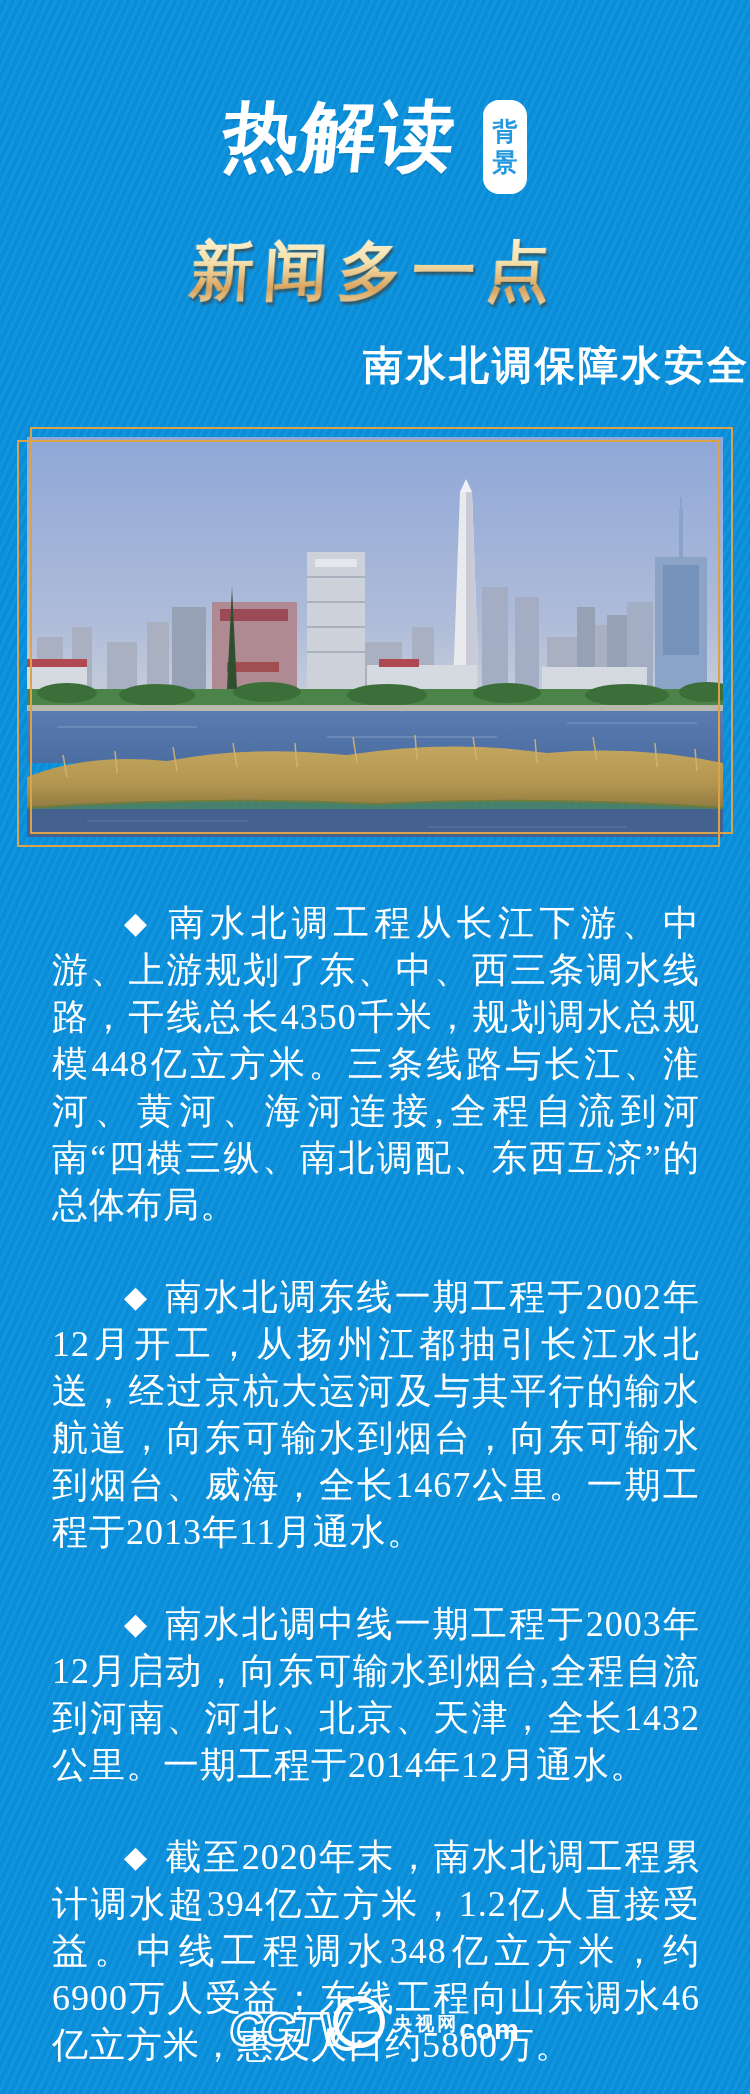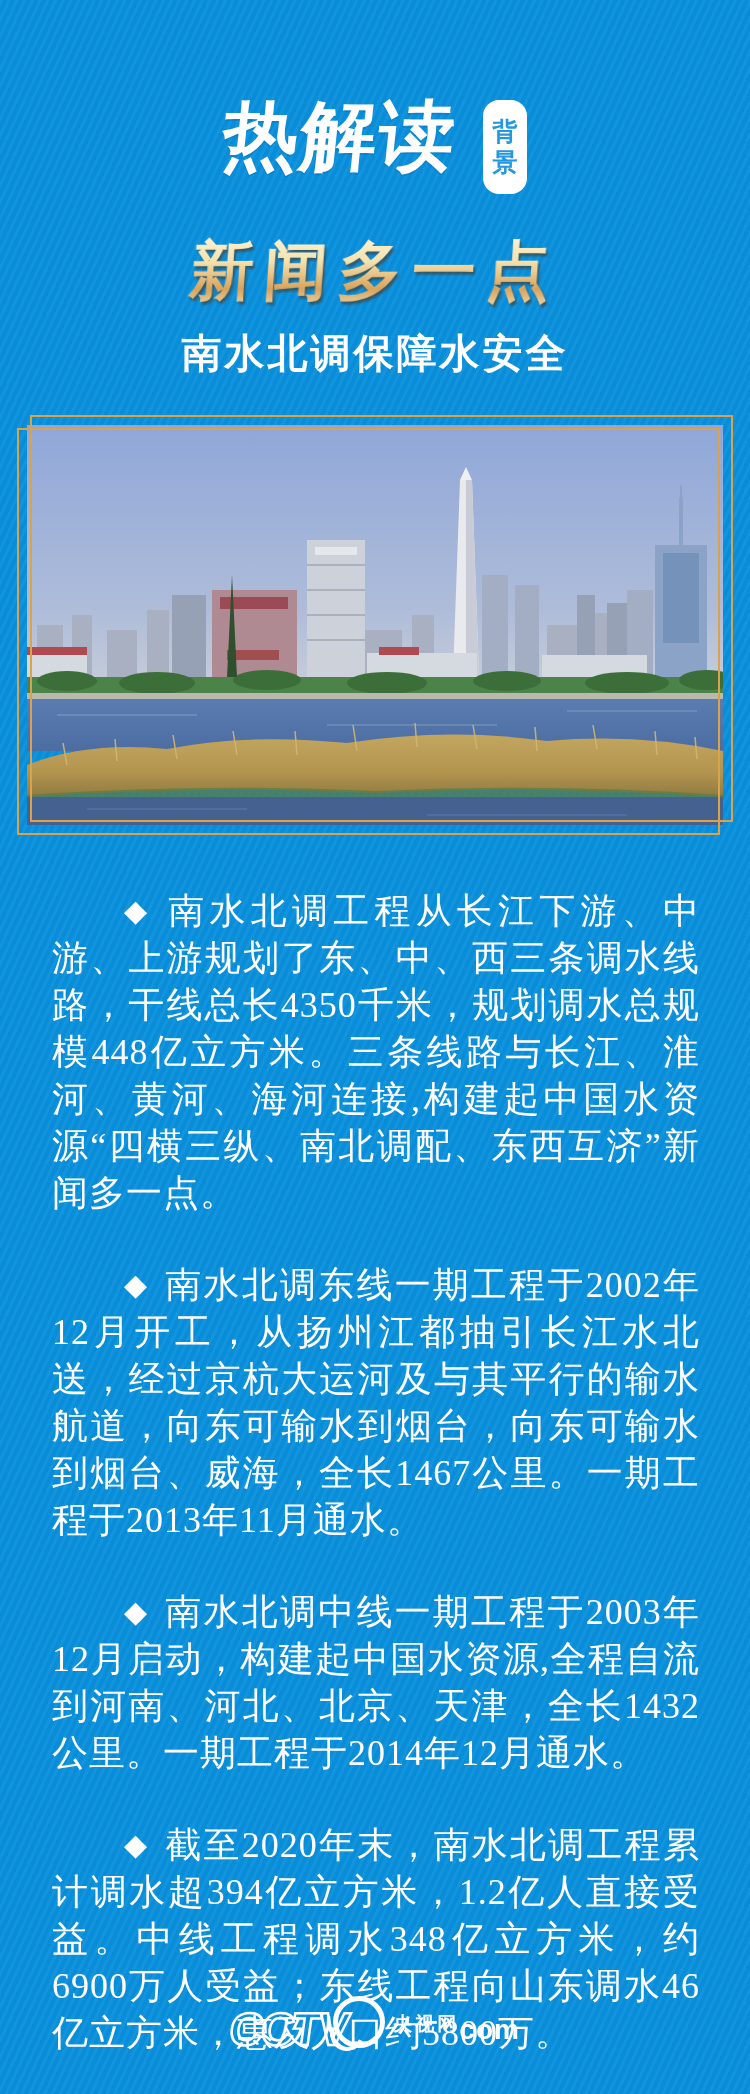--- a/index.html
+++ b/index.html
@@ -70,22 +70,22 @@
     font-weight: 900;
     letter-spacing: 10px;
     background: linear-gradient(180deg, #fdf6dc 0%, #f6e2ae 38%, #d9a35c 70%, #f9ecc4 100%);
     -webkit-background-clip: text;
     background-clip: text;
     color: transparent;
     filter: drop-shadow(2px 3px 1px rgba(80,35,0,0.5));
     transform: skewX(-4deg);
   }
   .sub-title {
-    margin-top: 11px;
-    text-align: center;
+    margin-top: 23px;
+    text-align: right;
     font-size: 40px;
     font-weight: 900;
     letter-spacing: 3px;
     color: #ffffff;
   }
 
   
   .photo-frame {
     position: relative;
     width: 716px;
@@ -299,23 +299,23 @@
         <line x1="60" y1="384" x2="220" y2="384"></line>
         <line x1="400" y1="390" x2="600" y2="390"></line>
       </g>
     </svg>
   </div>
   <div class="gold-line a"></div>
   <div class="gold-line b"></div>
 </div>
 
 <div class="body-text">
-  <p><span class="bullet">◆</span><span>南水北调工程从长江下游、中游、上游规划了东、中、西三条调水线路，干线总长4350千米，规划调水总规模448亿立方米。三条线路与长江、淮河、黄河、海河连接,构建起中国水资源“四横三纵、南北调配、东西互济”新闻多一点。</span></p>
+  <p><span class="bullet">◆</span><span>南水北调工程从长江下游、中游、上游规划了东、中、西三条调水线路，干线总长4350千米，规划调水总规模448亿立方米。三条线路与长江、淮河、黄河、海河连接,全程自流到河南“四横三纵、南北调配、东西互济”的总体布局。</span></p>
   <p><span class="bullet">◆</span><span>南水北调东线一期工程于2002年12月开工，从扬州江都抽引长江水北送，经过京杭大运河及与其平行的输水航道，向东可输水到烟台，向东可输水到烟台、威海，全长1467公里。一期工程于2013年11月通水。</span></p>
-  <p><span class="bullet">◆</span><span>南水北调中线一期工程于2003年12月启动，构建起中国水资源,全程自流到河南、河北、北京、天津，全长1432公里。一期工程于2014年12月通水。</span></p>
+  <p><span class="bullet">◆</span><span>南水北调中线一期工程于2003年12月启动，向东可输水到烟台,全程自流到河南、河北、北京、天津，全长1432公里。一期工程于2014年12月通水。</span></p>
   <p><span class="bullet">◆</span><span>截至2020年末，南水北调工程累计调水超394亿立方米，1.2亿人直接受益。中线工程调水348亿立方米，约6900万人受益；东线工程向山东调水46亿立方米，惠及人口约5800万。</span></p>
 </div>
 
 <div class="footer">
   <div class="cctv-logo">
     <span class="cctv-word">CCTV</span>
     <span class="globe"></span>
     <span class="cctv-right">
       <span class="cctv-cn">央视网</span>
       <span class="cctv-com">com</span>

